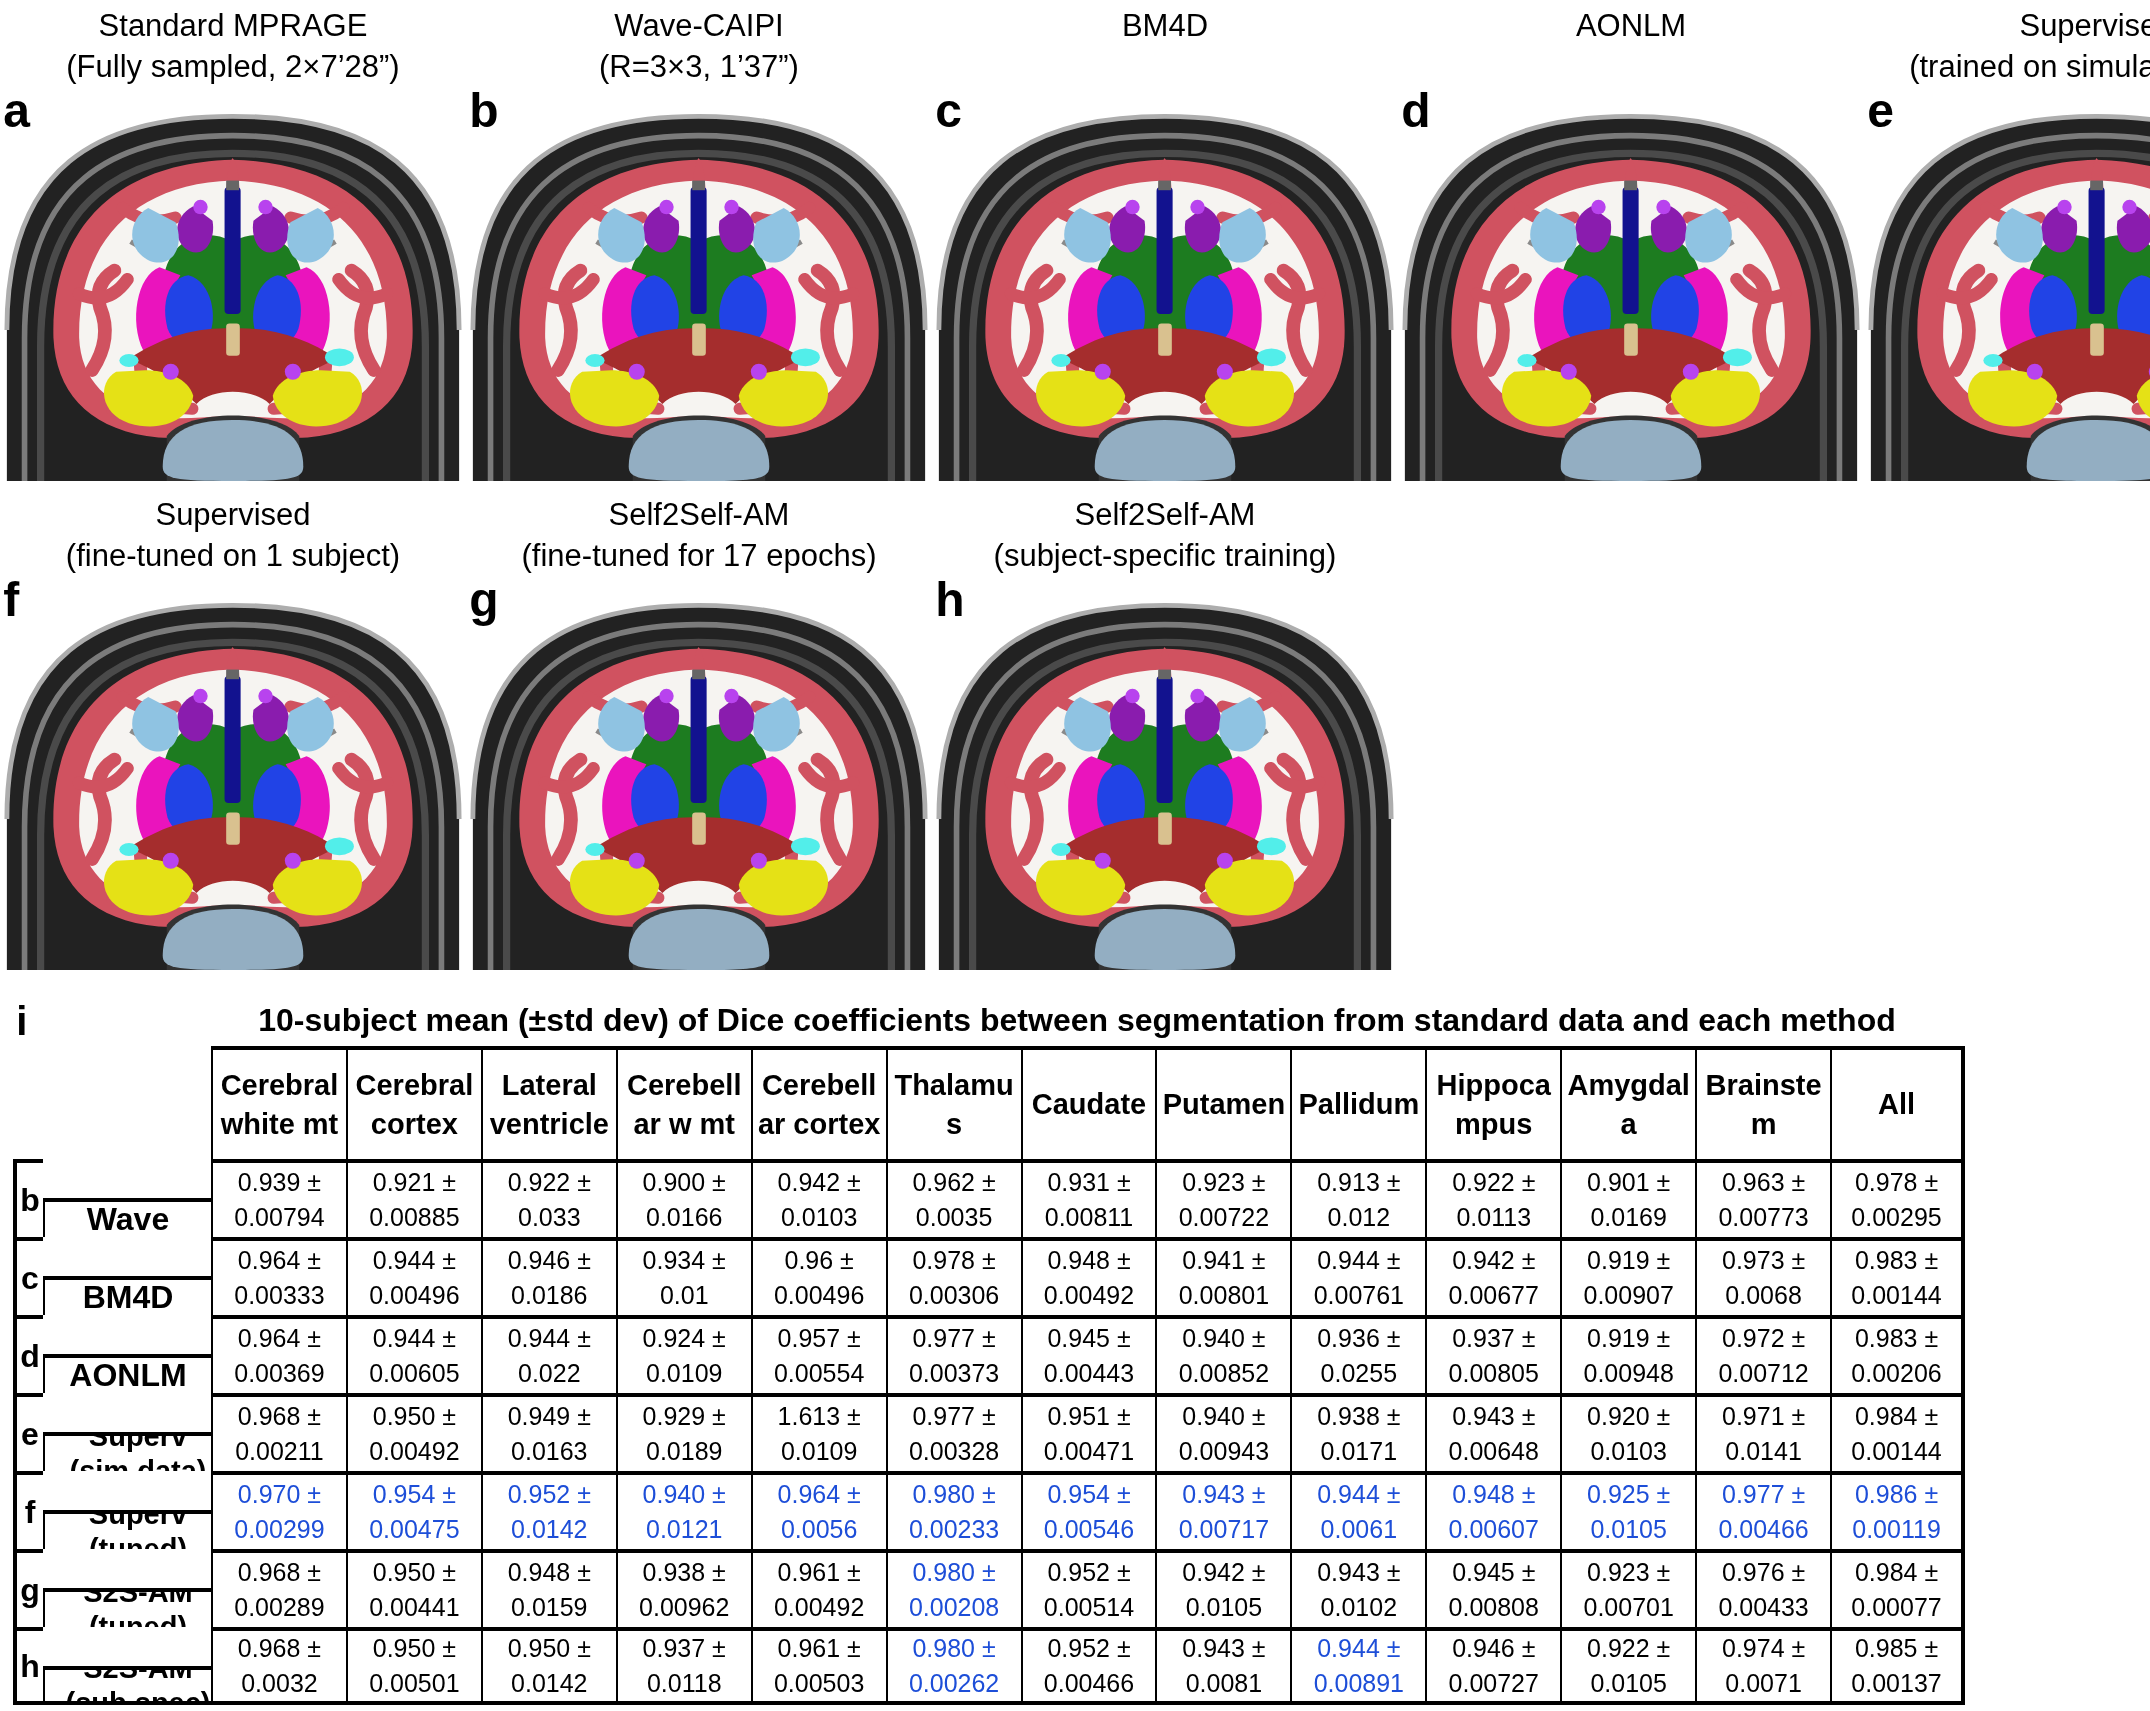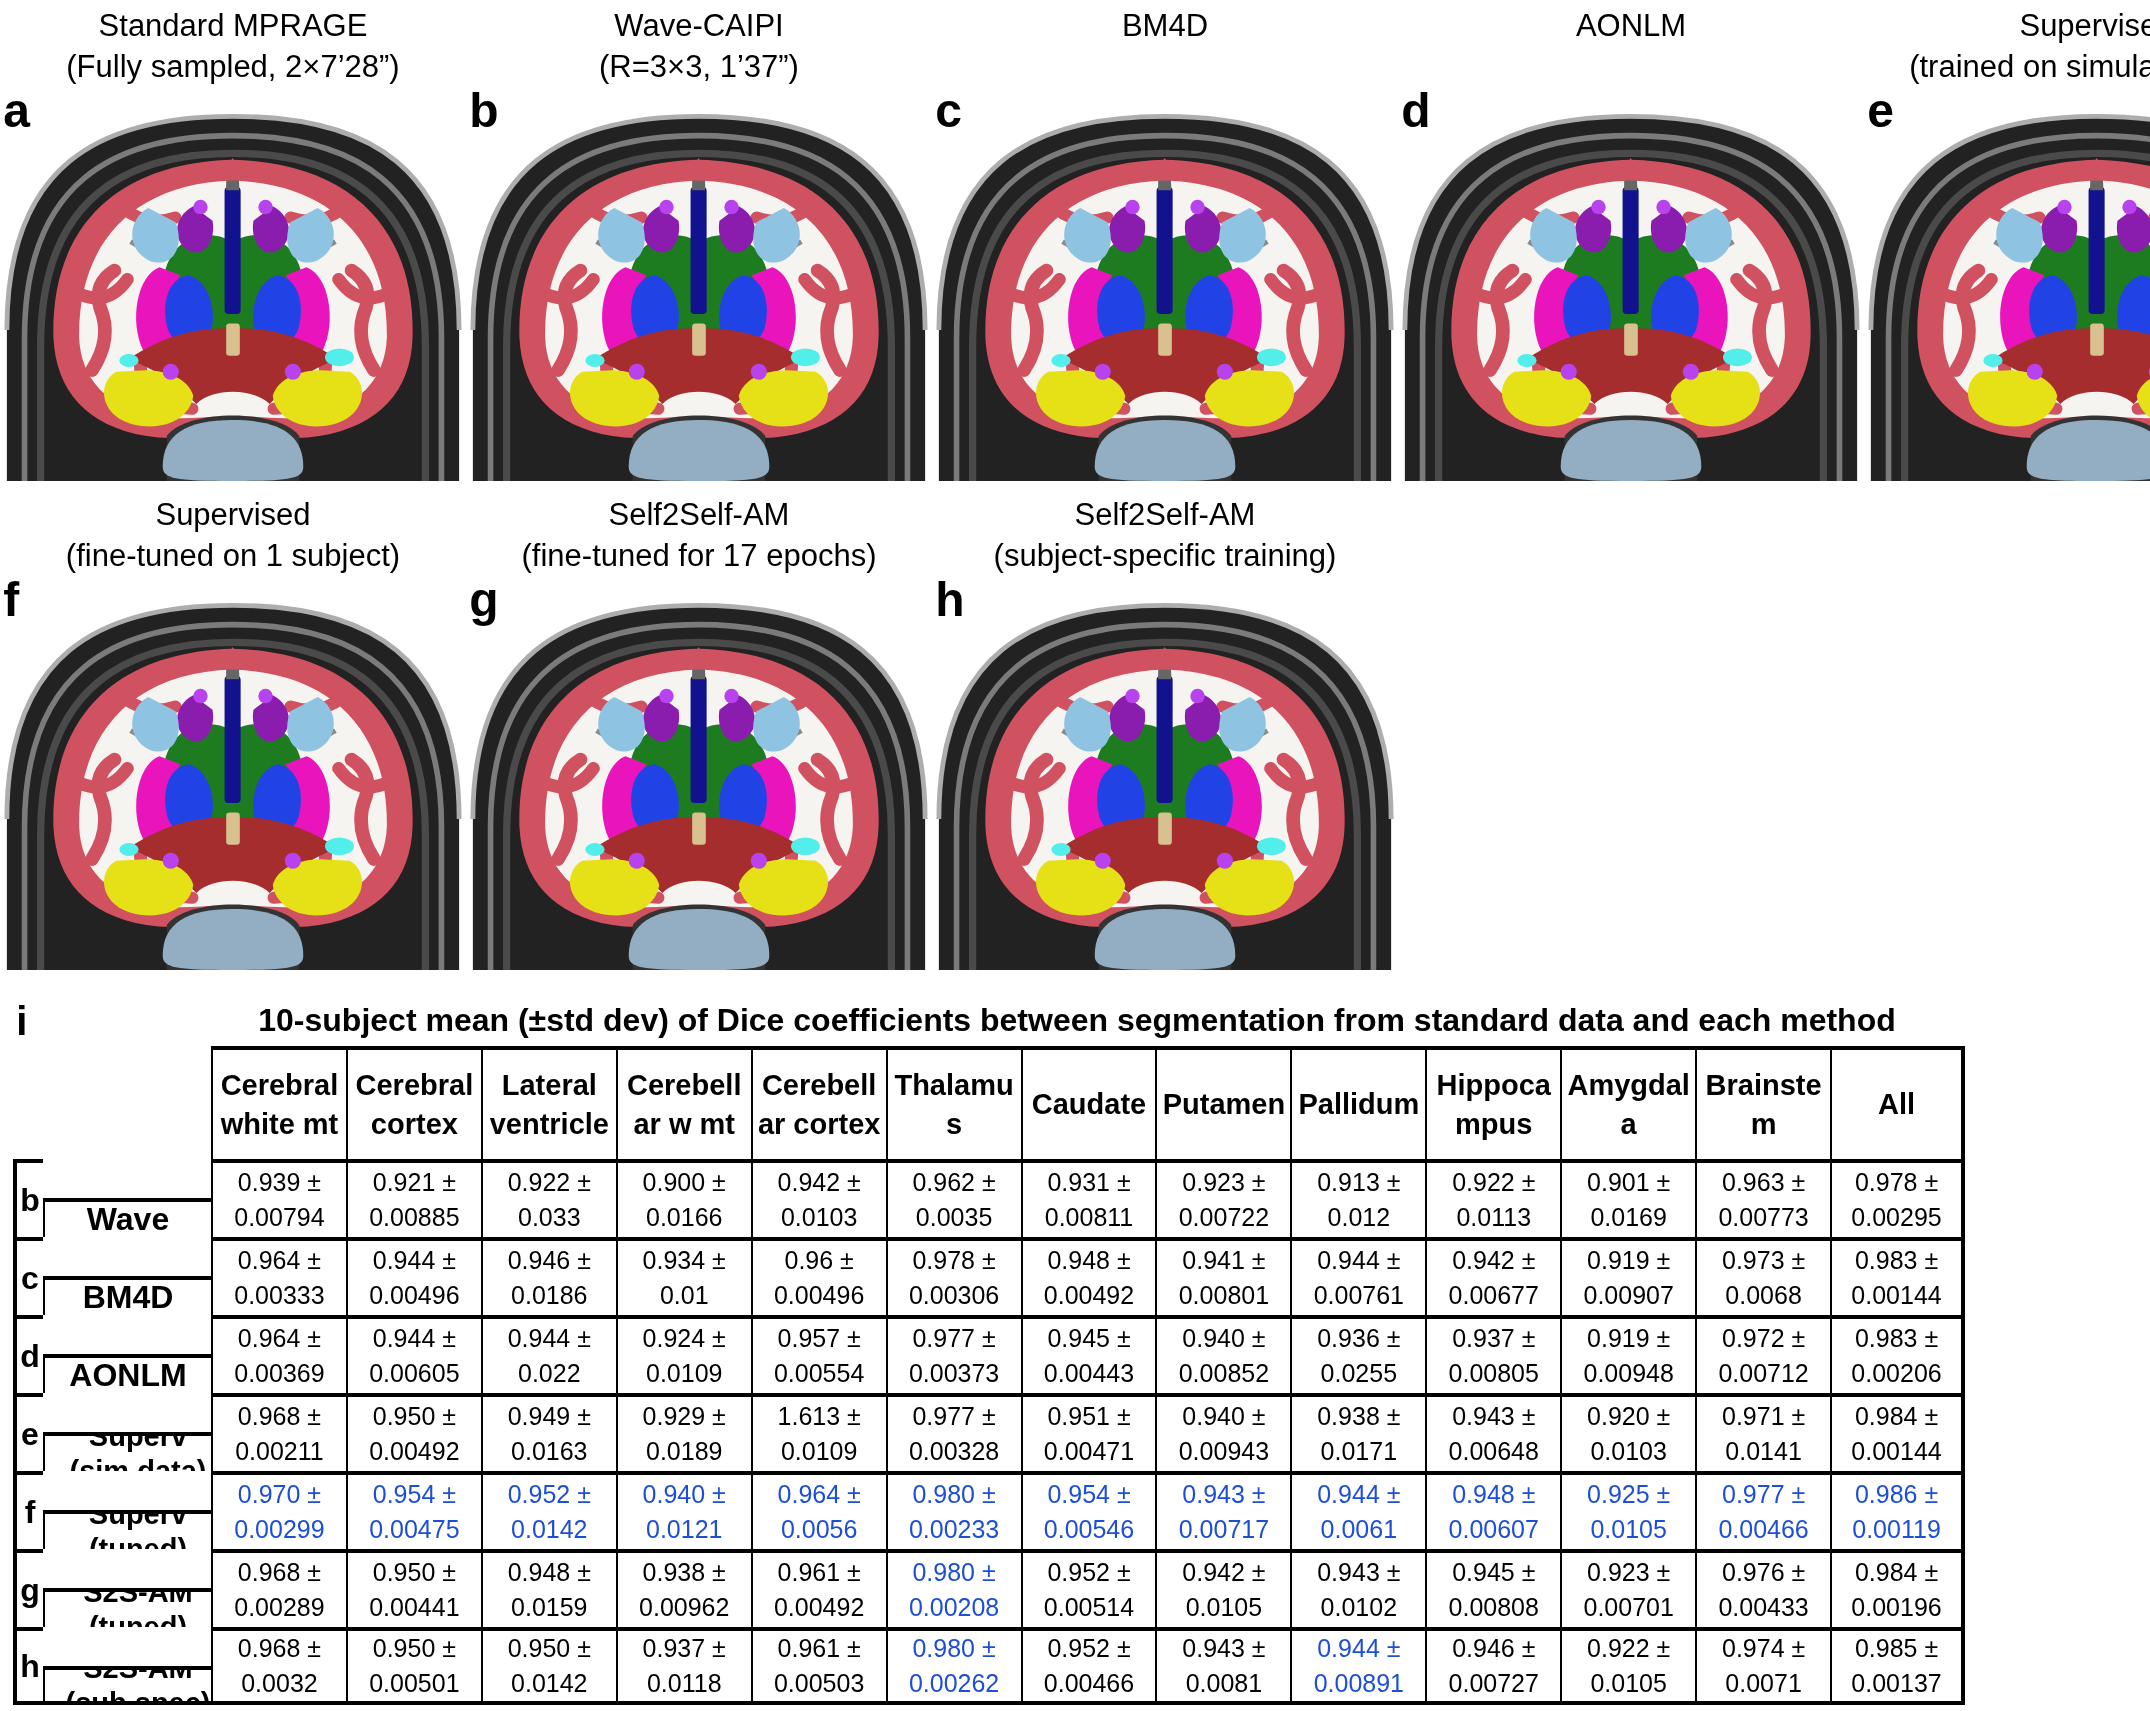--- a/index.html
+++ b/index.html
@@ -853,21 +853,21 @@
       <div class="cell vcell">
         <div>0.923 ±</div>
         <div>0.00701</div>
       </div>
       <div class="cell vcell">
         <div>0.976 ±</div>
         <div>0.00433</div>
       </div>
       <div class="cell vcell col-last">
         <div>0.984 ±</div>
-        <div>0.00196</div>
+        <div>0.00077</div>
       </div>
       <div class="cell lcell row-last">h</div>
       <div class="cell mcell two row-last">
         <div>S2S-AM</div>
         <div>(sub spec)</div>
       </div>
       <div class="cell vcell row-last">
         <div>0.968 ±</div>
         <div>0.0032</div>
       </div>

